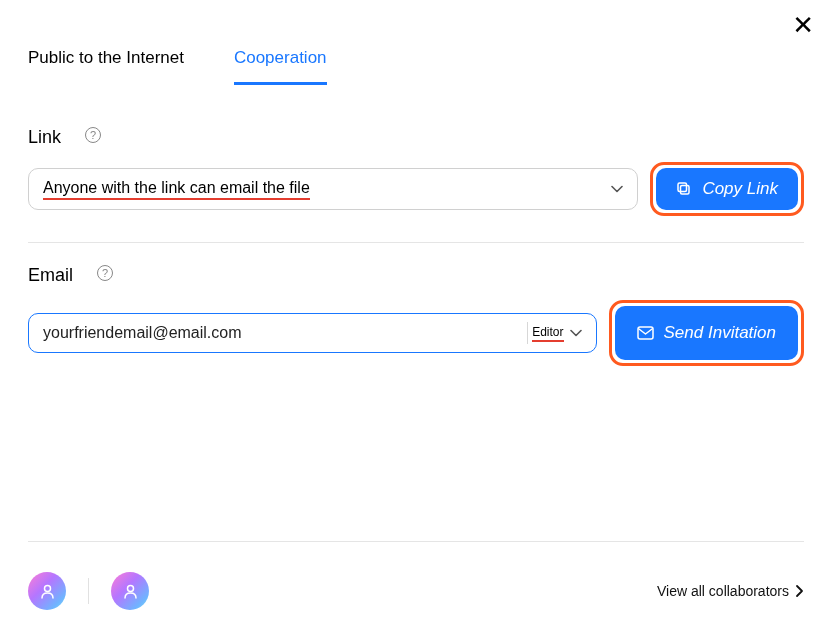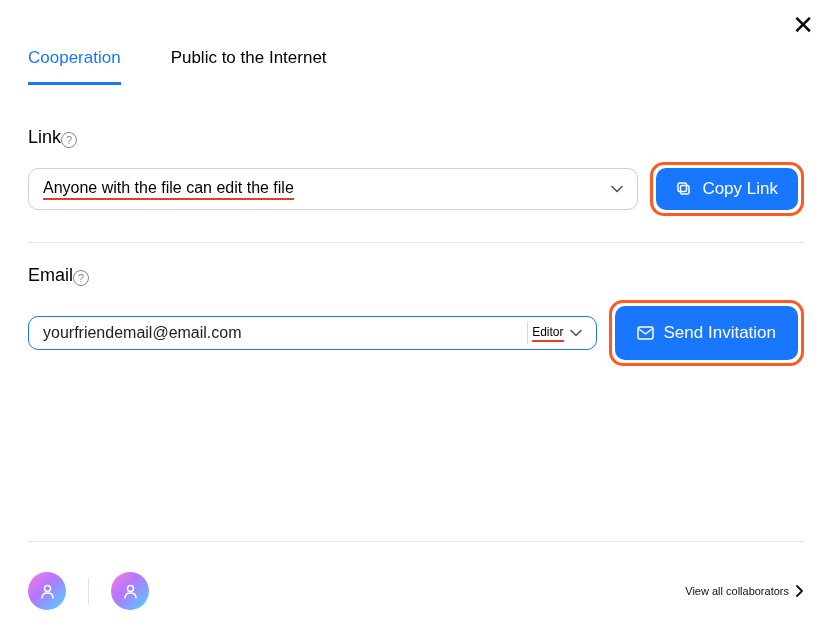--- a/index.html
+++ b/index.html
@@ -4,69 +4,69 @@
   <style>
     * { box-sizing: border-box; margin: 0; padding: 0; }
     body { font-family: -apple-system, BlinkMacSystemFont, "Segoe UI", Arial, sans-serif; background: #fff; width: 832px; height: 640px; position: relative; color: #000; }
     .close { position: absolute; top: 12px; right: 18px; font-size: 26px; line-height: 1; cursor: pointer; font-weight: 400; }
     .content { padding: 40px 28px 0 28px; }
     .tabs { display: flex; gap: 50px; border-bottom: 0; margin-bottom: 0; }
     .tab { font-size: 17px; padding: 8px 0 14px 0; cursor: pointer; color: #000; font-weight: 500; border-bottom: 3px solid transparent; }
     .tab.active { color: #1977ff; border-bottom: 3px solid #1977ff; }
     .section-link { margin-top: 42px; }
     .section-email { margin-top: 6px; }
-    .section-label-row { display: flex; align-items: flex-end; gap: 0; margin-bottom: 14px; }
+    .section-label-row { display: flex; align-items: flex-start; gap: 24px; margin-bottom: 14px; }
     .section-label { font-size: 18px; color: #000; }
     .help-circle { width: 16px; height: 16px; border: 1.3px solid #888; border-radius: 50%; display: inline-flex; align-items: center; justify-content: center; font-size: 11px; color: #888; cursor: pointer; }
     .row { display: flex; align-items: center; gap: 12px; }
     .highlight-box { border: 3px solid #ff5a1f; border-radius: 14px; padding: 3px; }
     .link-select { flex: 1; border: 1px solid #d0d0d0; border-radius: 10px; height: 42px; display: flex; align-items: center; padding: 0 14px; cursor: pointer; position: relative; }
     .link-select-text { font-size: 16px; border-bottom: 2px solid #e43d2f; padding-bottom: 1px; }
     .link-select .chev { margin-left: auto; color: #555; }
-    .btn-primary { background: #1977ff; color: #fff; border: none; border-radius: 10px; height: 42px; padding: 0 20px; font-size: 17px; font-weight: 500; display: inline-flex; align-items: center; gap: 10px; cursor: pointer; }
+    .btn-primary { background: #1977ff; color: #fff; border: none; border-radius: 10px; height: 42px; padding: 0 20px; font-size: 17px; font-weight: 500; display: inline-flex; align-items: center; gap: 10px; cursor: pointer; font-style: italic; }
     .btn-primary.tall { height: 54px; padding: 0 22px; }
     .divider { border: none; border-top: 1px solid #e5e5e5; margin: 26px 0 22px 0; }
-    .email-field { flex: 1; border: 1.6px solid #1977ff; border-radius: 10px; height: 34px; display: flex; align-items: center; padding: 0 14px; }
+    .email-field { flex: 1; border: 1.6px solid #1977ff; border-radius: 10px; height: 40px; display: flex; align-items: center; padding: 0 14px; }
     .email-input { border: none; outline: none; flex: 1; font-size: 16px; color: #222; background: transparent; }
     .role-sep { width: 1px; height: 22px; background: #d7d7d7; margin: 0 4px 0 8px; }
     .role-select { display: inline-flex; align-items: center; gap: 6px; cursor: pointer; }
     .role-text { font-size: 12px; color: #000; border-bottom: 2px solid #e43d2f; padding-bottom: 1px; }
     .role-select .chev { color: #555; }
     .chev svg { display: block; }
     .footer { position: absolute; left: 28px; right: 28px; bottom: 30px; }
     .footer-line { border: none; border-top: 1px solid #e5e5e5; margin-bottom: 30px; }
     .footer-row { display: flex; align-items: center; }
     .avatars { display: flex; align-items: center; gap: 0; }
     .avatar { width: 38px; height: 38px; border-radius: 50%; background: linear-gradient(135deg, #ff7ed4 0%, #b576ff 40%, #6fb4ff 80%, #7ce3f0 100%); display: inline-flex; align-items: center; justify-content: center; }
     .avatar-sep { width: 1px; height: 26px; background: #e1e1e1; margin: 0 22px; }
-    .view-all { margin-left: auto; display: inline-flex; align-items: center; gap: 6px; font-size: 11px; color: #111; cursor: pointer; }
+    .view-all { margin-left: auto; display: inline-flex; align-items: center; gap: 6px; font-size: 14px; color: #111; cursor: pointer; }
     .view-all .chev-r svg { display: block; }
     .icon-copy svg, .icon-mail svg { display: block; }
   </style>
 </head>
 <body>
 
 <div class="close">
   <span>✕</span>
 </div>
 
 <div class="content">
   <div class="tabs">
+    <div class="tab">Public to the Internet</div>
     <div class="tab active">Cooperation</div>
-    <div class="tab">Public to the Internet</div>
   </div>
 
   <div class="section-link">
     <div class="section-label-row">
       <span class="section-label">Link</span>
       <span class="help-circle">?</span>
     </div>
     <div class="row">
       <div class="link-select">
-        <span class="link-select-text">Anyone with the file can edit the file</span>
+        <span class="link-select-text">Anyone with the link can email the file</span>
         <span class="chev">
           <svg width="12" height="8" viewBox="0 0 12 8">
               <path d="M1 1.5 L6 6.5 L11 1.5" stroke="#555" stroke-width="1.6" fill="none" stroke-linecap="round" stroke-linejoin="round"></path>
             </svg>
         </span>
       </div>
       <div class="highlight-box">
         <button class="btn-primary">
           <span class="icon-copy">
             <svg width="16" height="16" viewBox="0 0 16 16">

